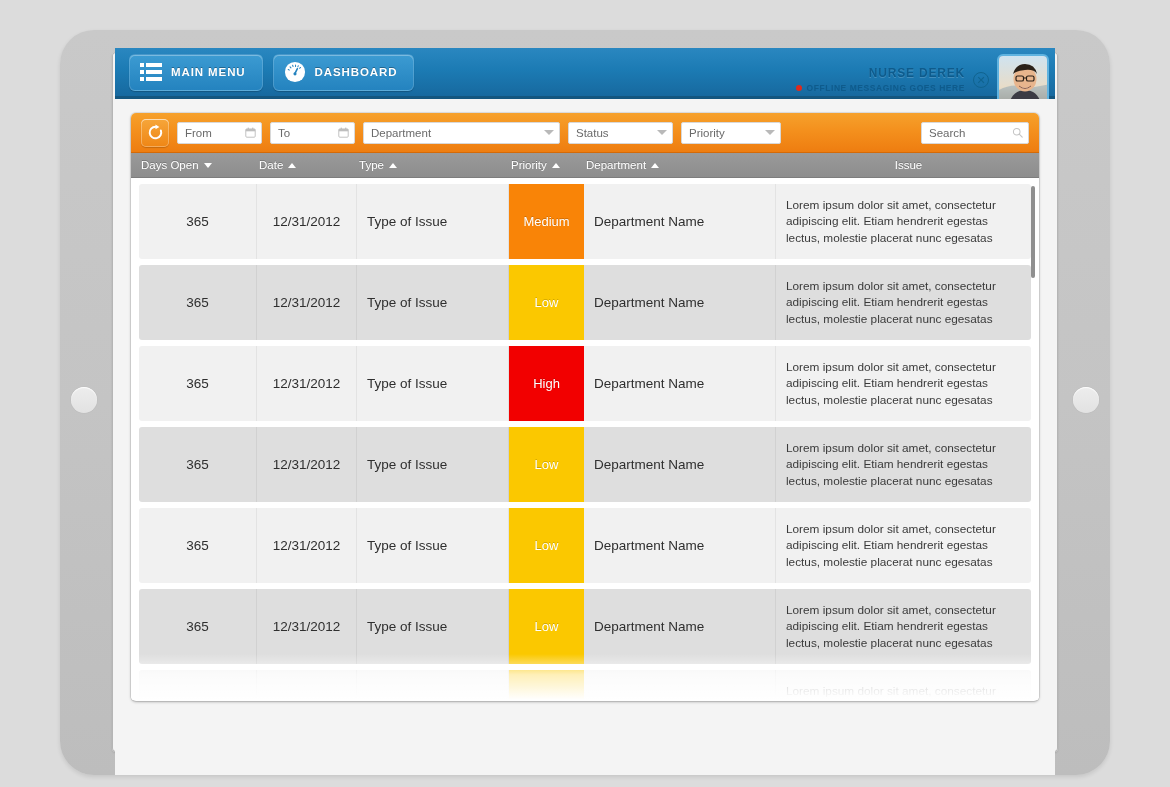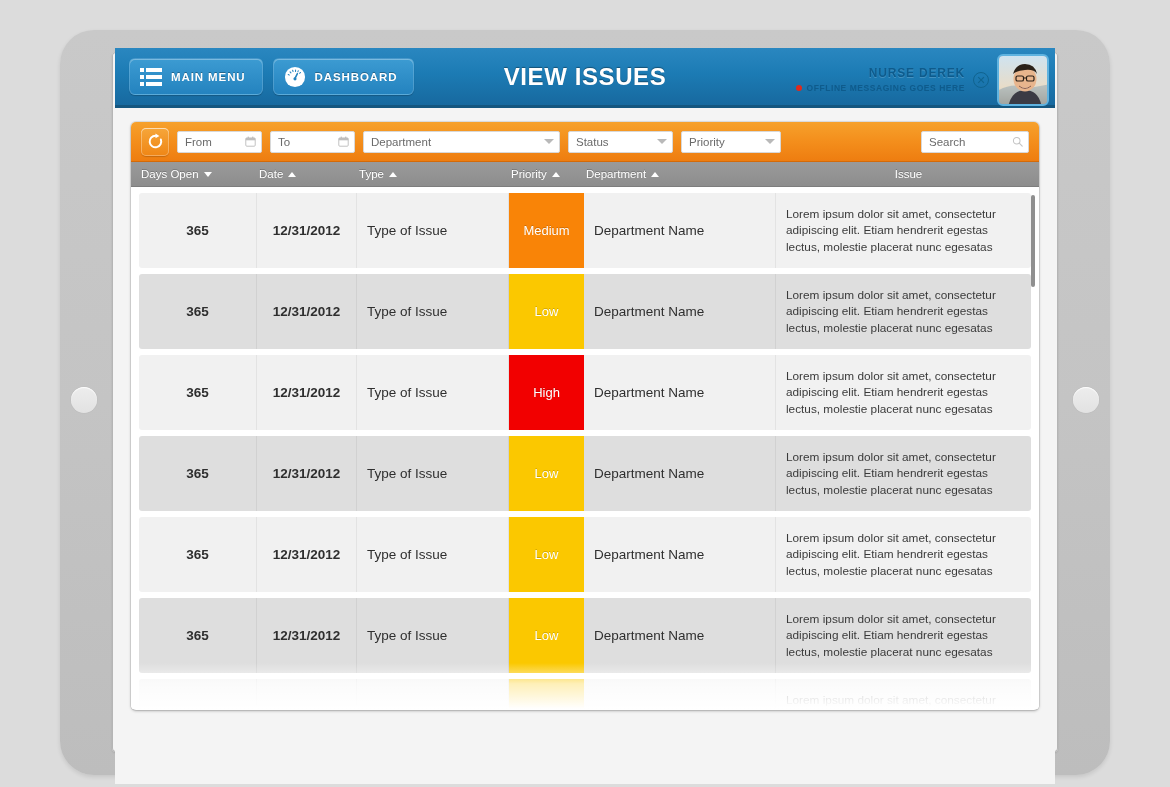--- a/index.html
+++ b/index.html
@@ -51,21 +51,21 @@
     left: 115px;
     top: 48px;
     width: 940px;
     height: 739px;
     overflow: hidden;
   }
 
   
   #top-bar {
     position: relative;
-    height: 60px;
+    height: 51px;
     background: linear-gradient(180deg,#2a87c0 0%, #1c7bb4 45%, #17699f 100%);
     border-bottom: 3px solid #14567f;
     display: flex;
     align-items: center;
     padding: 0 0 0 14px;
   }
 
   .nav-button {
     display: flex;
     align-items: center;
@@ -255,21 +255,21 @@
 
   .cell {
     display: flex;
     align-items: center;
     padding: 8px 10px;
     font-size: 13.5px;
     color: #2f2f2f;
     border-right: 1px solid rgba(0,0,0,.055);
   }
   .cell.last { border-right: none; }
-  .cell.center { justify-content: center; font-weight: bold; }
+  .cell.center { justify-content: center; }
 
   .cell-issue { font-size: 11.8px; line-height: 1.38; color: #3a3a3a; align-items: center; }
 
   .priority-cell {
     display: flex; align-items: center; justify-content: center;
     color: #fff; font-size: 13px;
     text-shadow: 0 -1px 0 rgba(0,0,0,.18);
     border-right: none;
     align-self: stretch;
   }
@@ -350,21 +350,20 @@
             <line x1="15.6" y1="5.1" x2="15.1" y2="6.4"></line>
             <line x1="18" y1="7" x2="17" y2="8"></line>
           </g>
           <line x1="12" y1="13.6" x2="14.6" y2="8.4" stroke="#2483bf" stroke-width="1.7" stroke-linecap="round"></line>
           <circle cx="12" cy="14" r="1.7" fill="#2483bf"></circle>
         </svg>
       </span>
       <span class="nav-label">DASHBOARD</span>
     </div>
 
-    <div id="app-title">VIEW ISSUES</div>
 
     <div id="user-area">
       <div id="user-text">
         <div id="user-name">NURSE DEREK</div>
         <div id="user-status">
           <span id="status-dot"></span>
           <span>OFFLINE MESSAGING GOES HERE</span>
         </div>
       </div>
       <div id="close-icon">✕</div>

